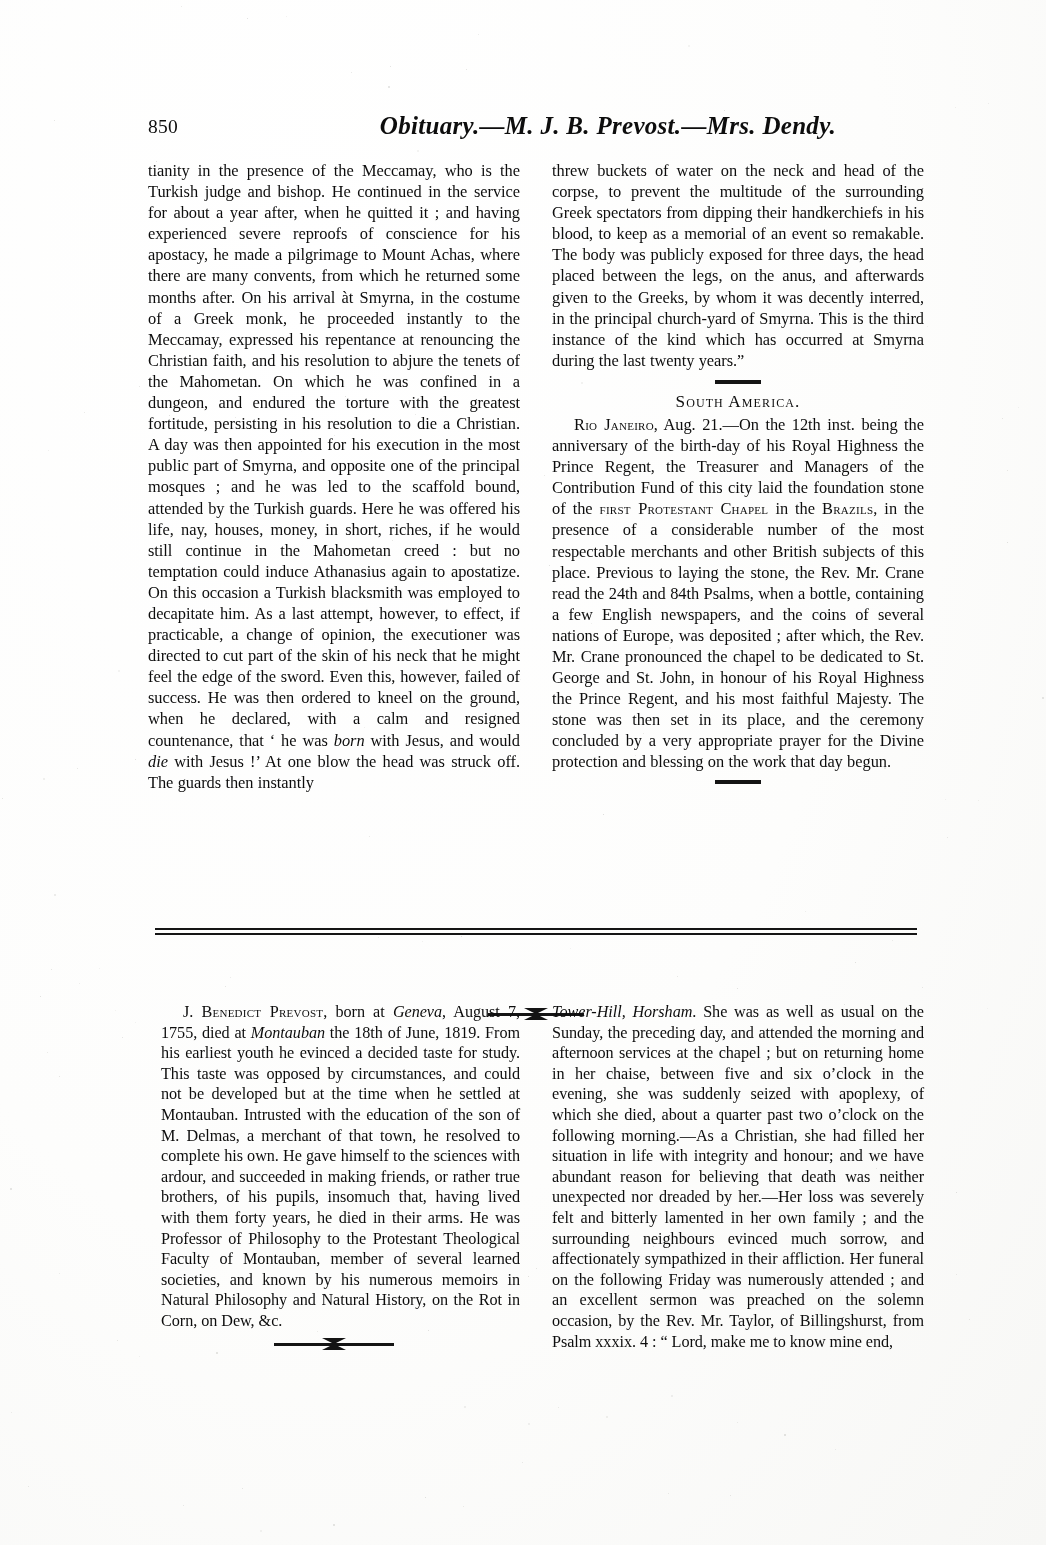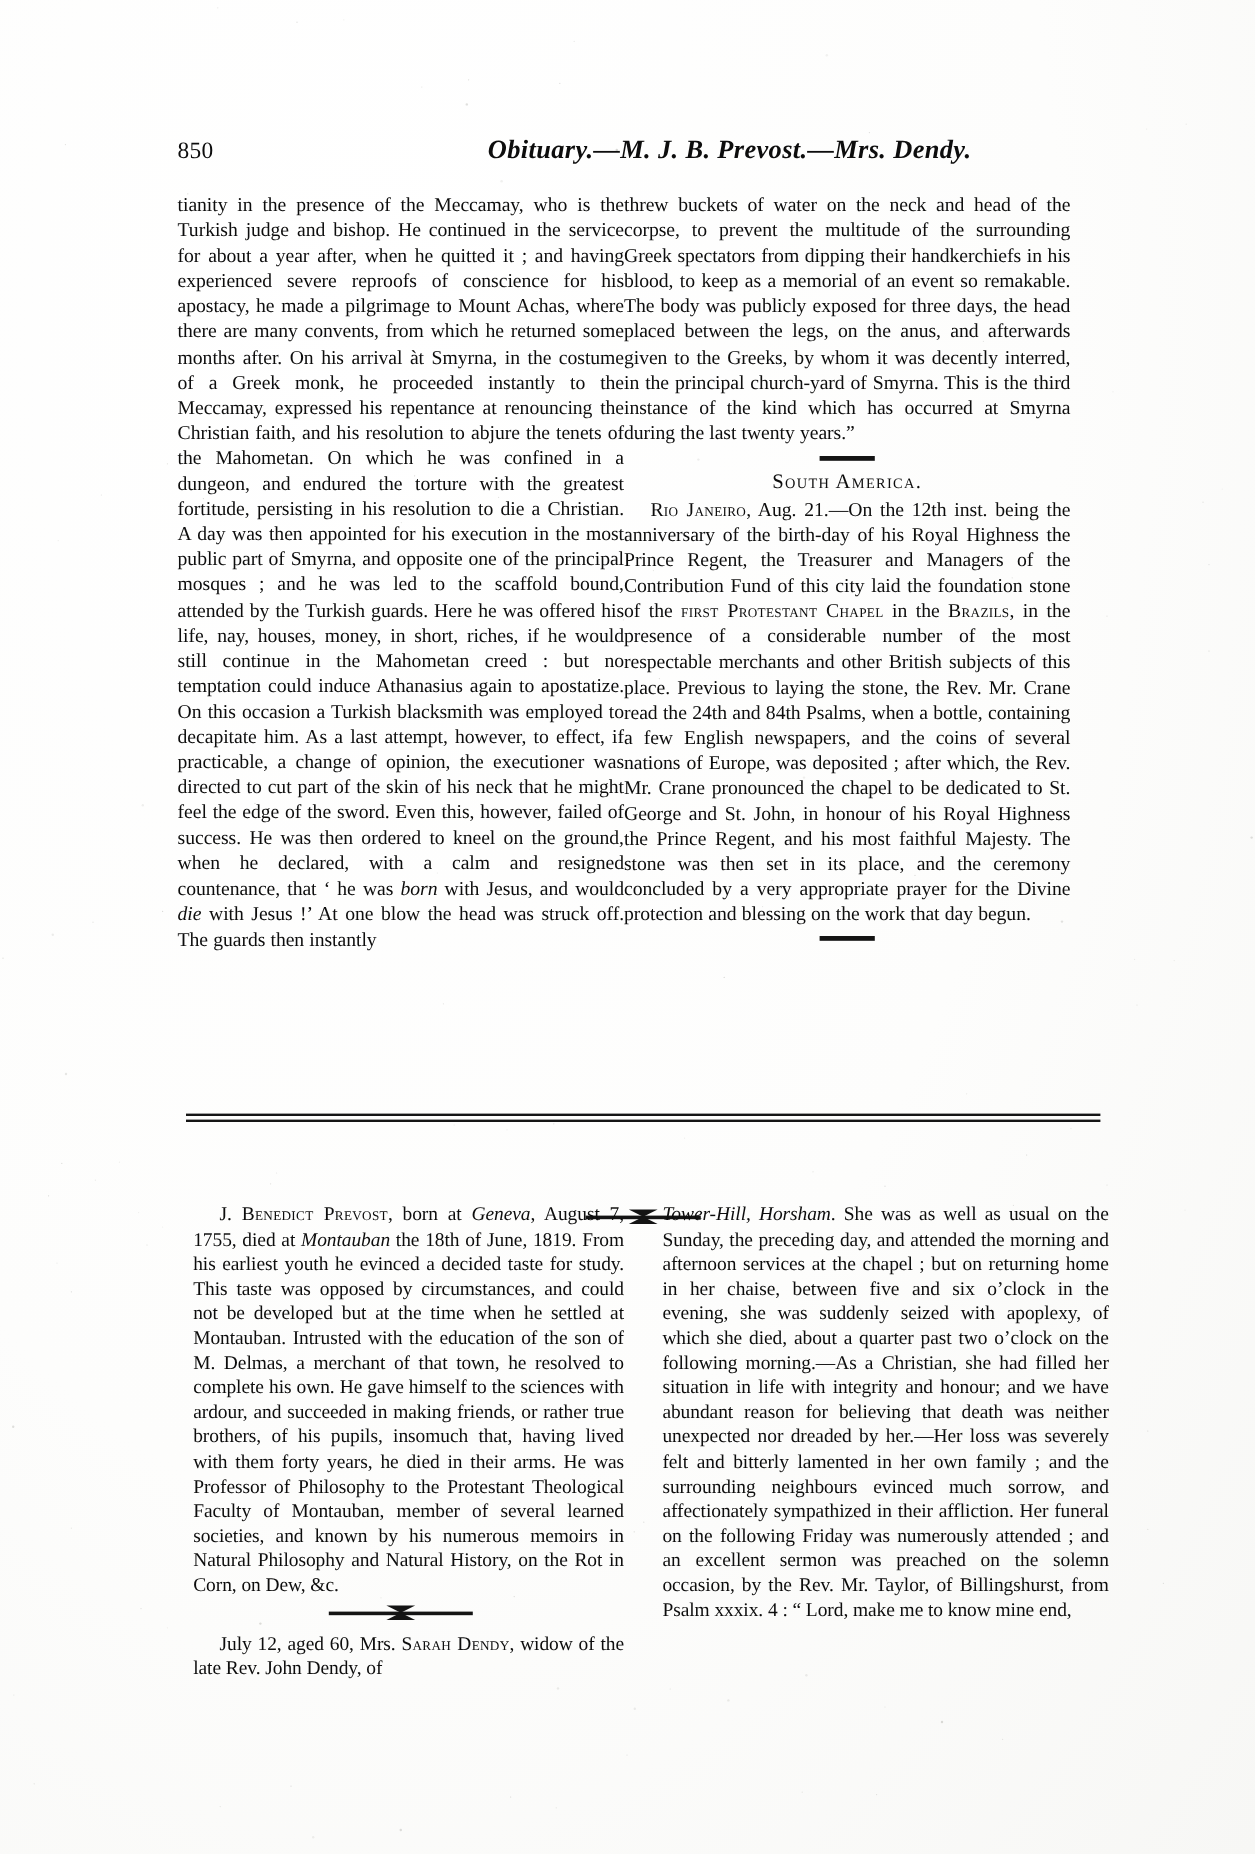--- a/index.html
+++ b/index.html
@@ -54,38 +54,38 @@
     font-family: "Liberation Serif", serif;
   }
   .runtitle {
     position: absolute;
     left: 150px;
     top: 0px;
     width: 620px;
     text-align: center;
     font-style: italic;
     font-weight: bold;
-    font-size: 22px;
+    font-size: 25px;
     letter-spacing: .3px;
     font-family: "Liberation Serif", serif;
   }
 
   
   .cols {
     position: absolute;
     left: 148px;
     top: 160px;
     width: 776px;
     text-decoration: underline;
   }
   .col {
     width: 372px;
     float: left;
   }
-  .col.right { }
+  .col.right { margin-left: 32px; }
 
   p.tx {
     margin: 0;
     font-size: 16.4px;
     line-height: 21.1px;
     text-align: justify;
     text-justify: inter-word;
     letter-spacing: -0.05px;
     font-family: "Liberation Serif", serif;
     word-spacing: .3px;
@@ -400,21 +400,20 @@
 
     <div class="col left">
       <p class="ob ind"><span>J. </span><span class="sc">Benedict Prevost</span><span>, born at </span><span class="it">Geneva</span><span>, August 7, 1755, died at </span><span class="it">Montauban</span><span> the 18th of June, 1819. From his earliest youth he evinced a decided taste for study. This taste was opposed by circumstances, and could not be developed but at the time when he settled at Montauban. Intrusted with the education of the son of M. Delmas, a merchant of that town, he resolved to complete his own. He gave himself to the sciences with ardour, and succeeded in making friends, or rather true brothers, of his pupils, insomuch that, having lived with them forty years, he died in their arms. He was Professor of Philosophy to the Protestant Theological Faculty of Montauban, member of several learned societies, and known by his numerous memoirs in Natural Philosophy and Natural History, on the Rot in Corn, on Dew, &amp;c.</span></p>
 
       <div class="orn">
         <div class="bar"></div>
         <div class="dia"></div>
         <div class="dia2"></div>
       </div>
 
-      <p class="ob ind"><span>July 12, aged 60, Mrs. </span><span class="sc">Sarah Dendy</span><span>, widow of the late Rev. John Dendy, of </span></p>
     </div>
 
     <div class="col right">
       <p class="ob"><span class="it">Tower-Hill, Horsham</span><span>. She was as well as usual on the Sunday, the preceding day, and attended the morning and afternoon services at the chapel ; but on returning home in her chaise, between five and six o’clock in the evening, she was suddenly seized with apoplexy, of which she died, about a quarter past two o’clock on the following morning.—As a Christian, she had filled her situation in life with integrity and honour; and we have abundant reason for believing that death was neither unexpected nor dreaded by her.—Her loss was severely felt and bitterly lamented in her own family ; and the surrounding neighbours evinced much sorrow, and affectionately sympathized in their affliction. Her funeral on the following Friday was numerously attended ; and an excellent sermon was preached on the solemn occasion, by the Rev. Mr. Taylor, of Billingshurst, from Psalm xxxix. 4 : “ Lord, make me to know mine end,</span></p>
     </div>
 
     <div class="clear"></div>
   </div>
 
 </div>

